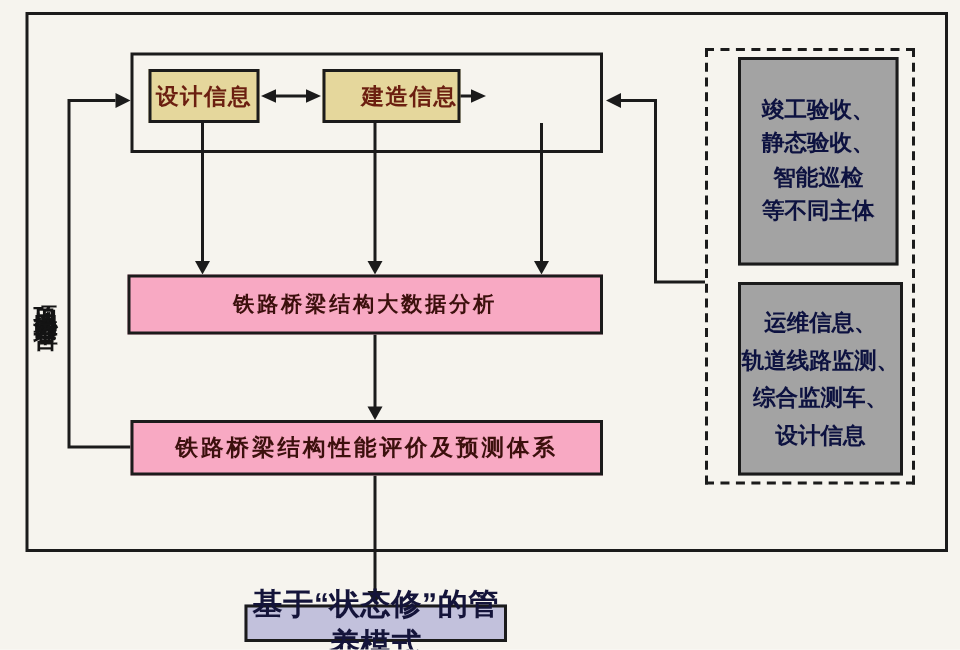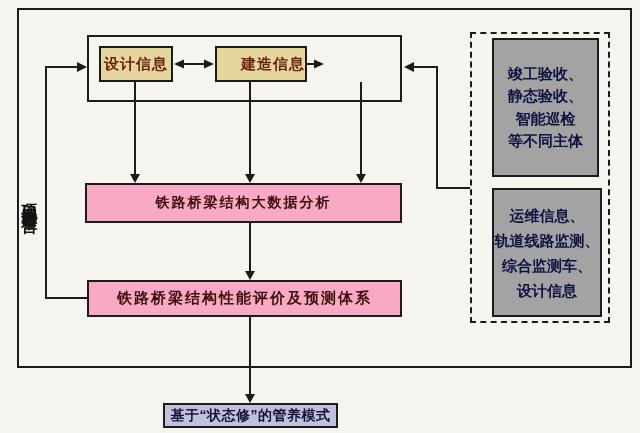--- a/index.html
+++ b/index.html
@@ -71,21 +71,21 @@
     font-size:15px;
   }
   .blue-1{left:492px;top:38px;width:107px;height:139px;}
   .blue-1 span{line-height:22.5px;display:block;}
   .blue-2{left:492px;top:188px;width:110px;height:129px;}
   .blue-2 span{line-height:25px;display:block;}
   .output-box{
     left:163px;top:403px;width:175px;height:25px;
     background:#c2c1dc;
     color:#14143a;
-    font-size:14px;
+    font-size:20px;
     letter-spacing:0.5px;
   }
   .wires{
     position:absolute;left:0;top:0;width:640px;height:433px;
     pointer-events:none;
   }
 </style>
 </head>
 <body>
 

